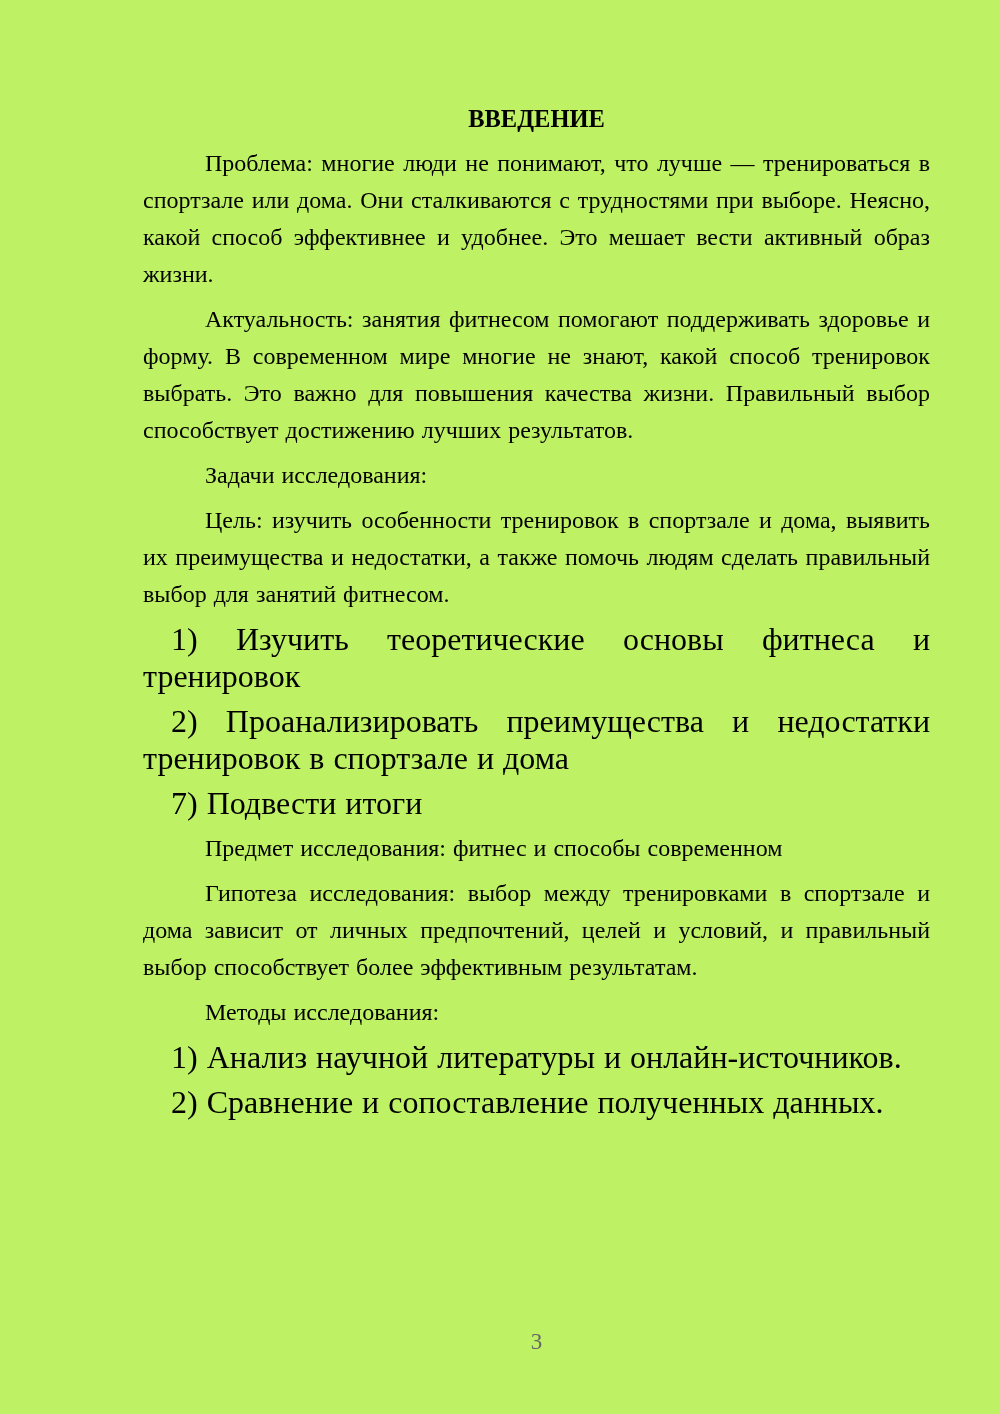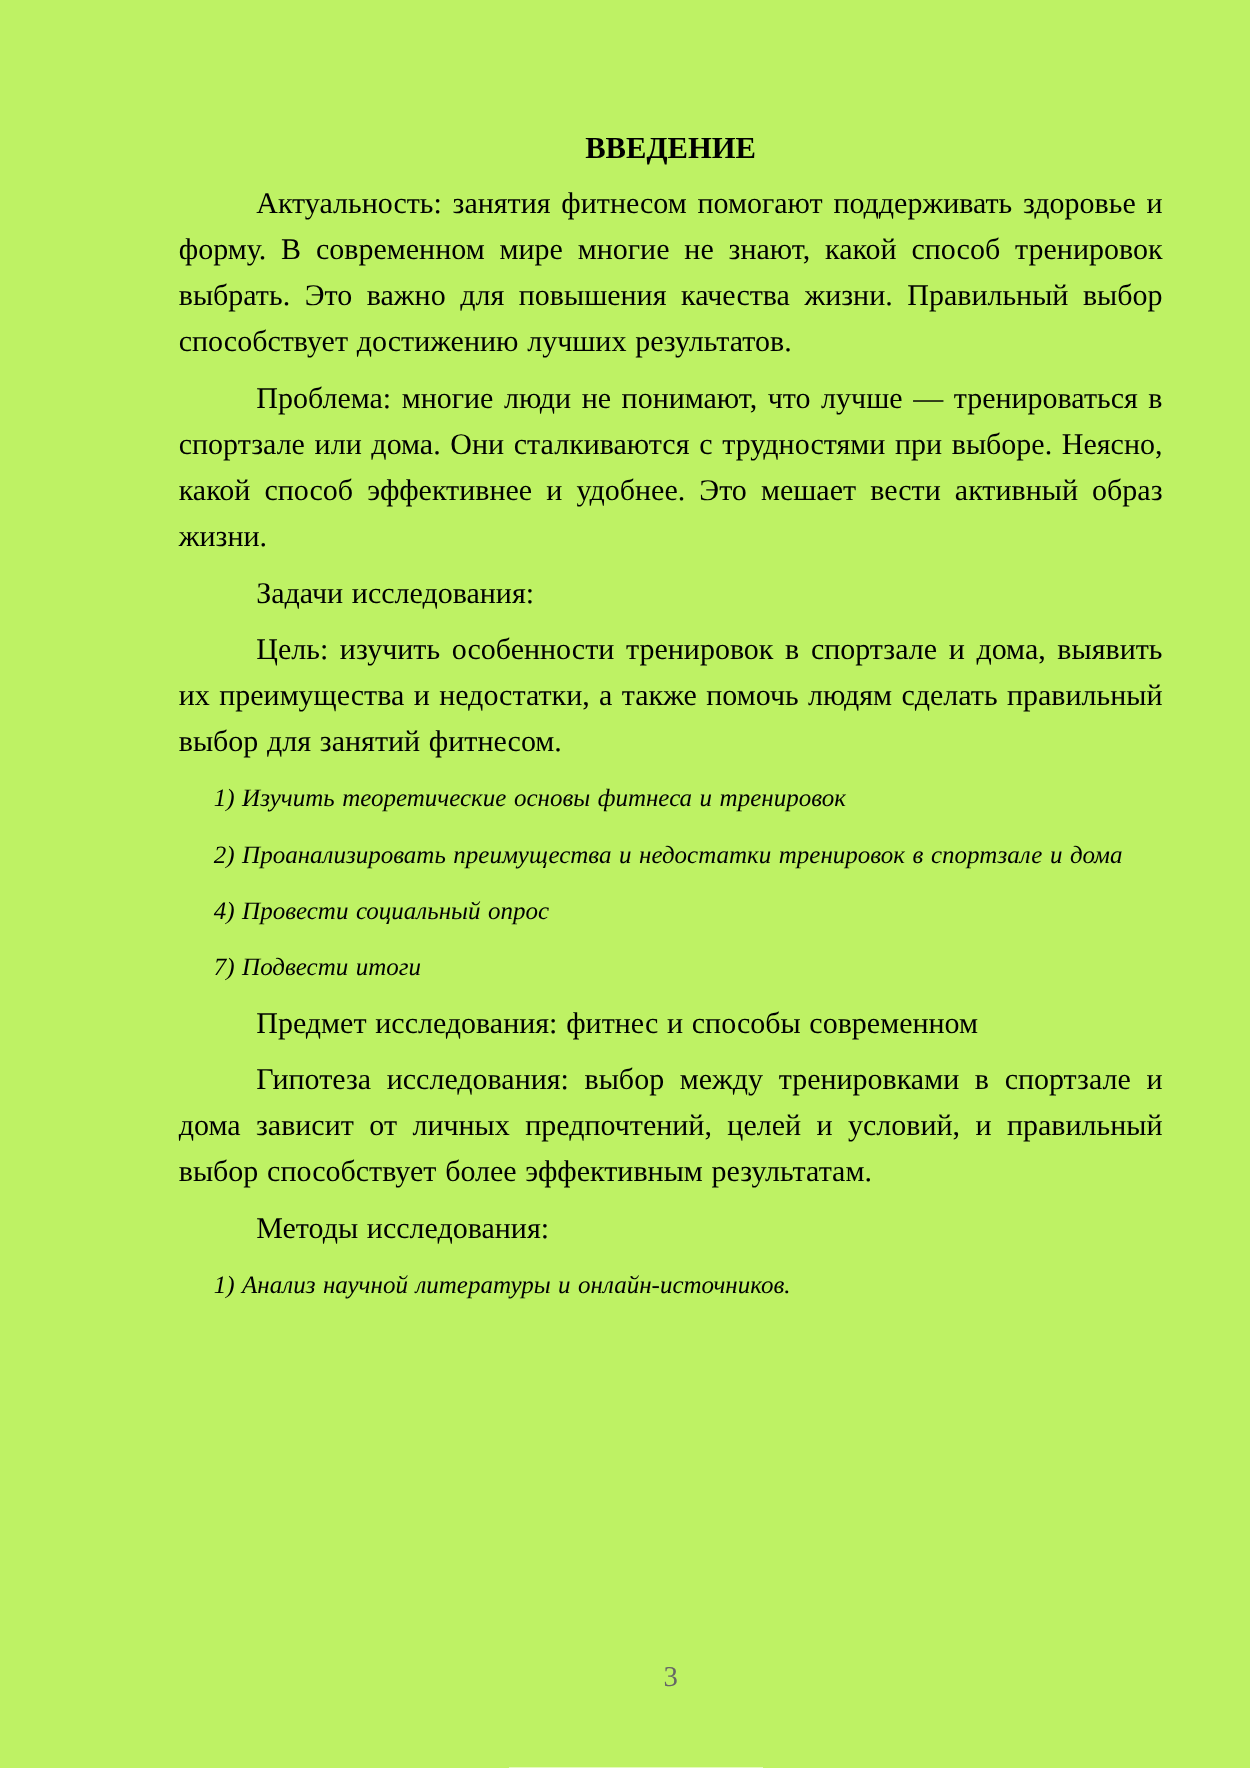--- a/index.html
+++ b/index.html
@@ -36,27 +36,26 @@
   }
   .para {
     font-size: 24px;
     line-height: 37px;
     text-align: justify;
     text-indent: 62px;
     margin: 0 0 8px 0;
     word-spacing: 1px;
   }
   .list-item {
-    font-size: 20px;
+    font-size: 32px;
     line-height: 37px;
     text-align: justify;
     text-indent: 28px;
     margin: 0 0 8px 0;
     word-spacing: 1px;
-    font-style: italic;
   }
   .footer {
     position: absolute;
     left: 143px;
     top: 1327px;
     width: 787px;
     text-align: center;
   }
   .page-number {
     font-size: 23px;
@@ -65,46 +64,46 @@
   }
 </style>
 </head>
 <body>
 
 <div class="page">
   <div class="content">
 
     <h1 class="doc-title">ВВЕДЕНИЕ</h1>
 
+    <p class="para">Проблема: многие люди не понимают, что лучше — тренироваться в спортзале или дома. Они сталкиваются с трудностями при выборе. Неясно, какой способ эффективнее и удобнее. Это мешает вести активный образ жизни.</p>
+
     <p class="para">Актуальность: занятия фитнесом помогают поддерживать здоровье и форму. В современном мире многие не знают, какой способ тренировок выбрать. Это важно для повышения качества жизни. Правильный выбор способствует достижению лучших результатов.</p>
-
-    <p class="para">Проблема: многие люди не понимают, что лучше — тренироваться в спортзале или дома. Они сталкиваются с трудностями при выборе. Неясно, какой способ эффективнее и удобнее. Это мешает вести активный образ жизни.</p>
 
     <p class="para">Задачи исследования:</p>
 
     <p class="para">Цель: изучить особенности тренировок в спортзале и дома, выявить их преимущества и недостатки, а также помочь людям сделать правильный выбор для занятий фитнесом.</p>
 
     <p class="list-item">1) Изучить теоретические основы фитнеса и тренировок</p>
 
     <p class="list-item">2) Проанализировать преимущества и недостатки тренировок в спортзале и дома</p>
 
 
-    <p class="list-item">4) Провести социальный опрос</p>
 
     <p class="list-item">7) Подвести итоги</p>
 
 
     <p class="para">Предмет исследования: фитнес и способы современном</p>
 
     <p class="para">Гипотеза исследования: выбор между тренировками в спортзале и дома зависит от личных предпочтений, целей и условий, и правильный выбор способствует более эффективным результатам.</p>
 
     <p class="para">Методы исследования:</p>
 
     <p class="list-item">1) Анализ научной литературы и онлайн-источников.</p>
 
+    <p class="list-item">2) Сравнение и сопоставление полученных данных.</p>
 
 
   </div>
 
   <div class="footer">
     <span class="page-number">3</span>
   </div>
 </div>
 
 </body></html>

